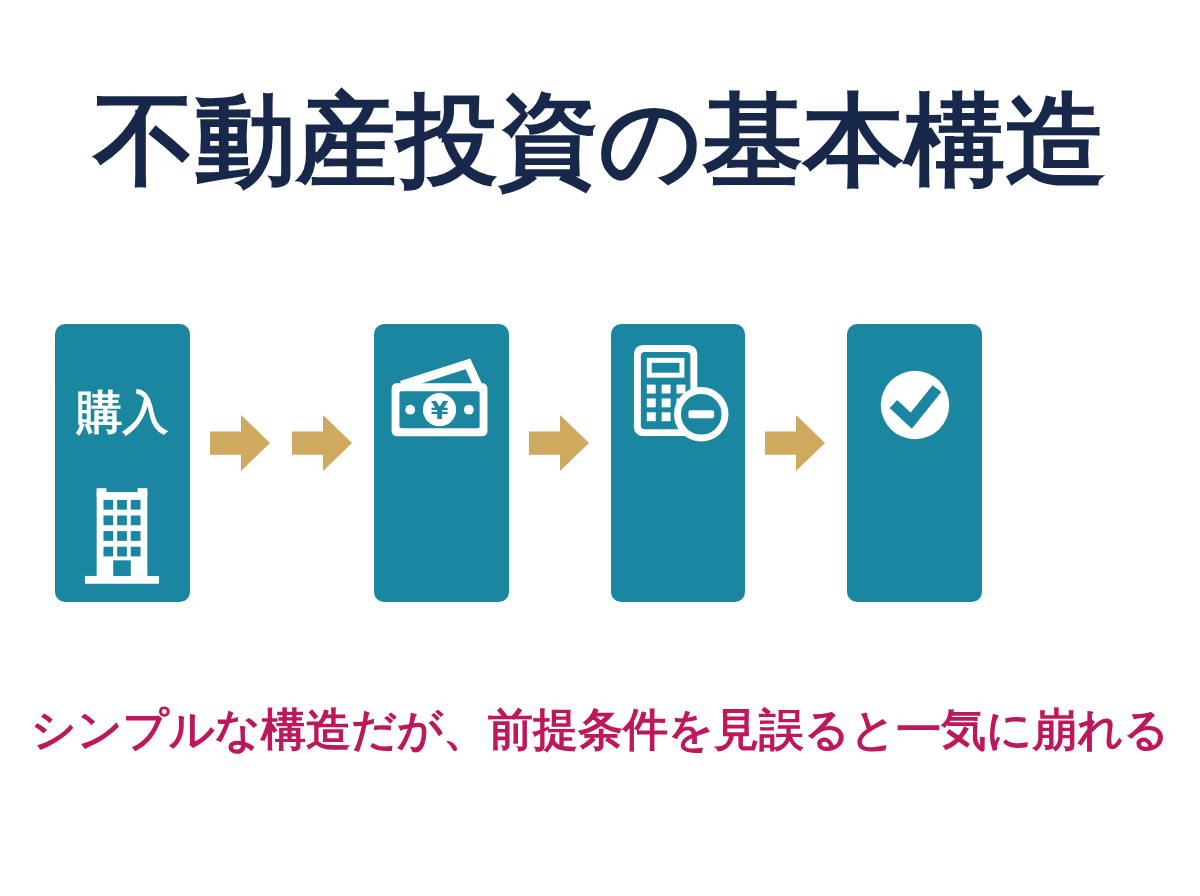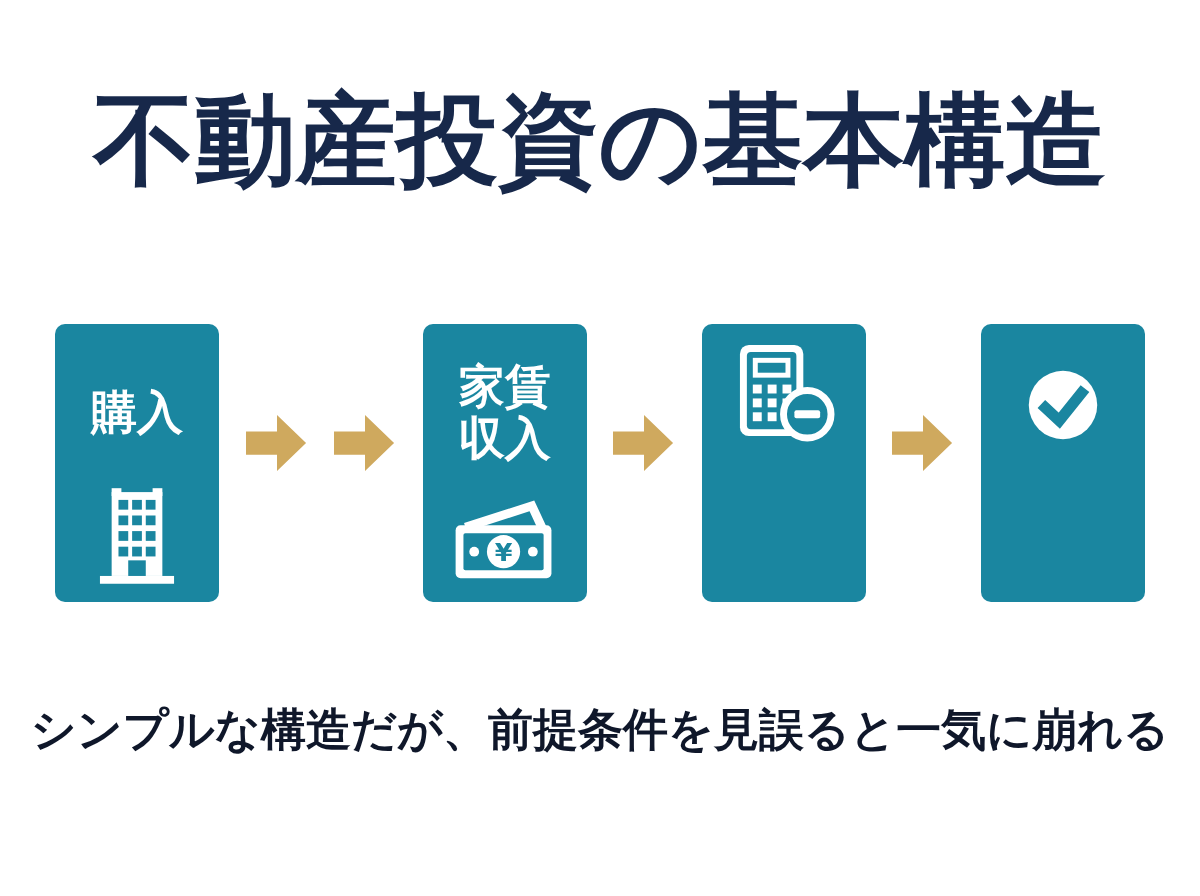--- a/index.html
+++ b/index.html
@@ -24,21 +24,21 @@
     font-weight: 900;
     line-height: 1.2;
     color: #17284a;
     letter-spacing: 0px;
     white-space: nowrap;
   }
   .flow {
     position: absolute;
     top: 324px;
     left: 55px;
-    width: 1090px;
+    width: 927px;
     height: 278px;
     display: flex;
     justify-content: space-between;
     align-items: flex-start;
     gap: 20px;
   }
   .step-box {
     width: 164px;
     height: 278px;
     background: #1a86a0;
@@ -77,21 +77,21 @@
   }
   .footer {
     position: absolute;
     top: 700px;
     left: 0;
     width: 100%;
     text-align: center;
     font-size: 45px;
     font-weight: 900;
     line-height: 1.35;
-    color: #0f172a;
+    color: #be185d;
     white-space: nowrap;
   }
 </style>
 </head>
 <body>
 
 <div class="canvas">
 
   <div class="title">不動産投資の基本構造</div>
 
@@ -125,22 +125,20 @@
     <svg class="flow-arrow" viewBox="0 0 64 64" aria-hidden="true">
       <polygon points="0,20 32,20 32,3 62,32 32,61 32,44 0,44" fill="#cfa95e"></polygon>
     </svg>
 
 
     <svg class="flow-arrow" viewBox="0 0 64 64" aria-hidden="true">
       <polygon points="0,20 32,20 32,3 62,32 32,61 32,44 0,44" fill="#cfa95e"></polygon>
     </svg>
 
     <div class="step-box">
-      <div class="step-label">家賃
-収入</div>
       <div class="step-icon">
         <svg width="104" height="88" viewBox="0 0 105 90" aria-hidden="true">
           <polyline points="12,32 80,10 92,36" fill="none" stroke="#ffffff" stroke-width="9"></polyline>
           <rect x="2" y="30" width="98" height="54" rx="5" fill="#ffffff"></rect>
           <rect x="10" y="38" width="82" height="38" rx="2" fill="#1a86a0"></rect>
           <circle cx="51" cy="57" r="17" fill="#ffffff"></circle>
           <text x="51" y="66" text-anchor="middle" font-size="26" font-weight="bold" font-family="DejaVu Sans, Liberation Sans, sans-serif" fill="#1a86a0">¥</text>
           <circle cx="21" cy="57" r="5" fill="#ffffff"></circle>
           <circle cx="81" cy="57" r="5" fill="#ffffff"></circle>
         </svg>

